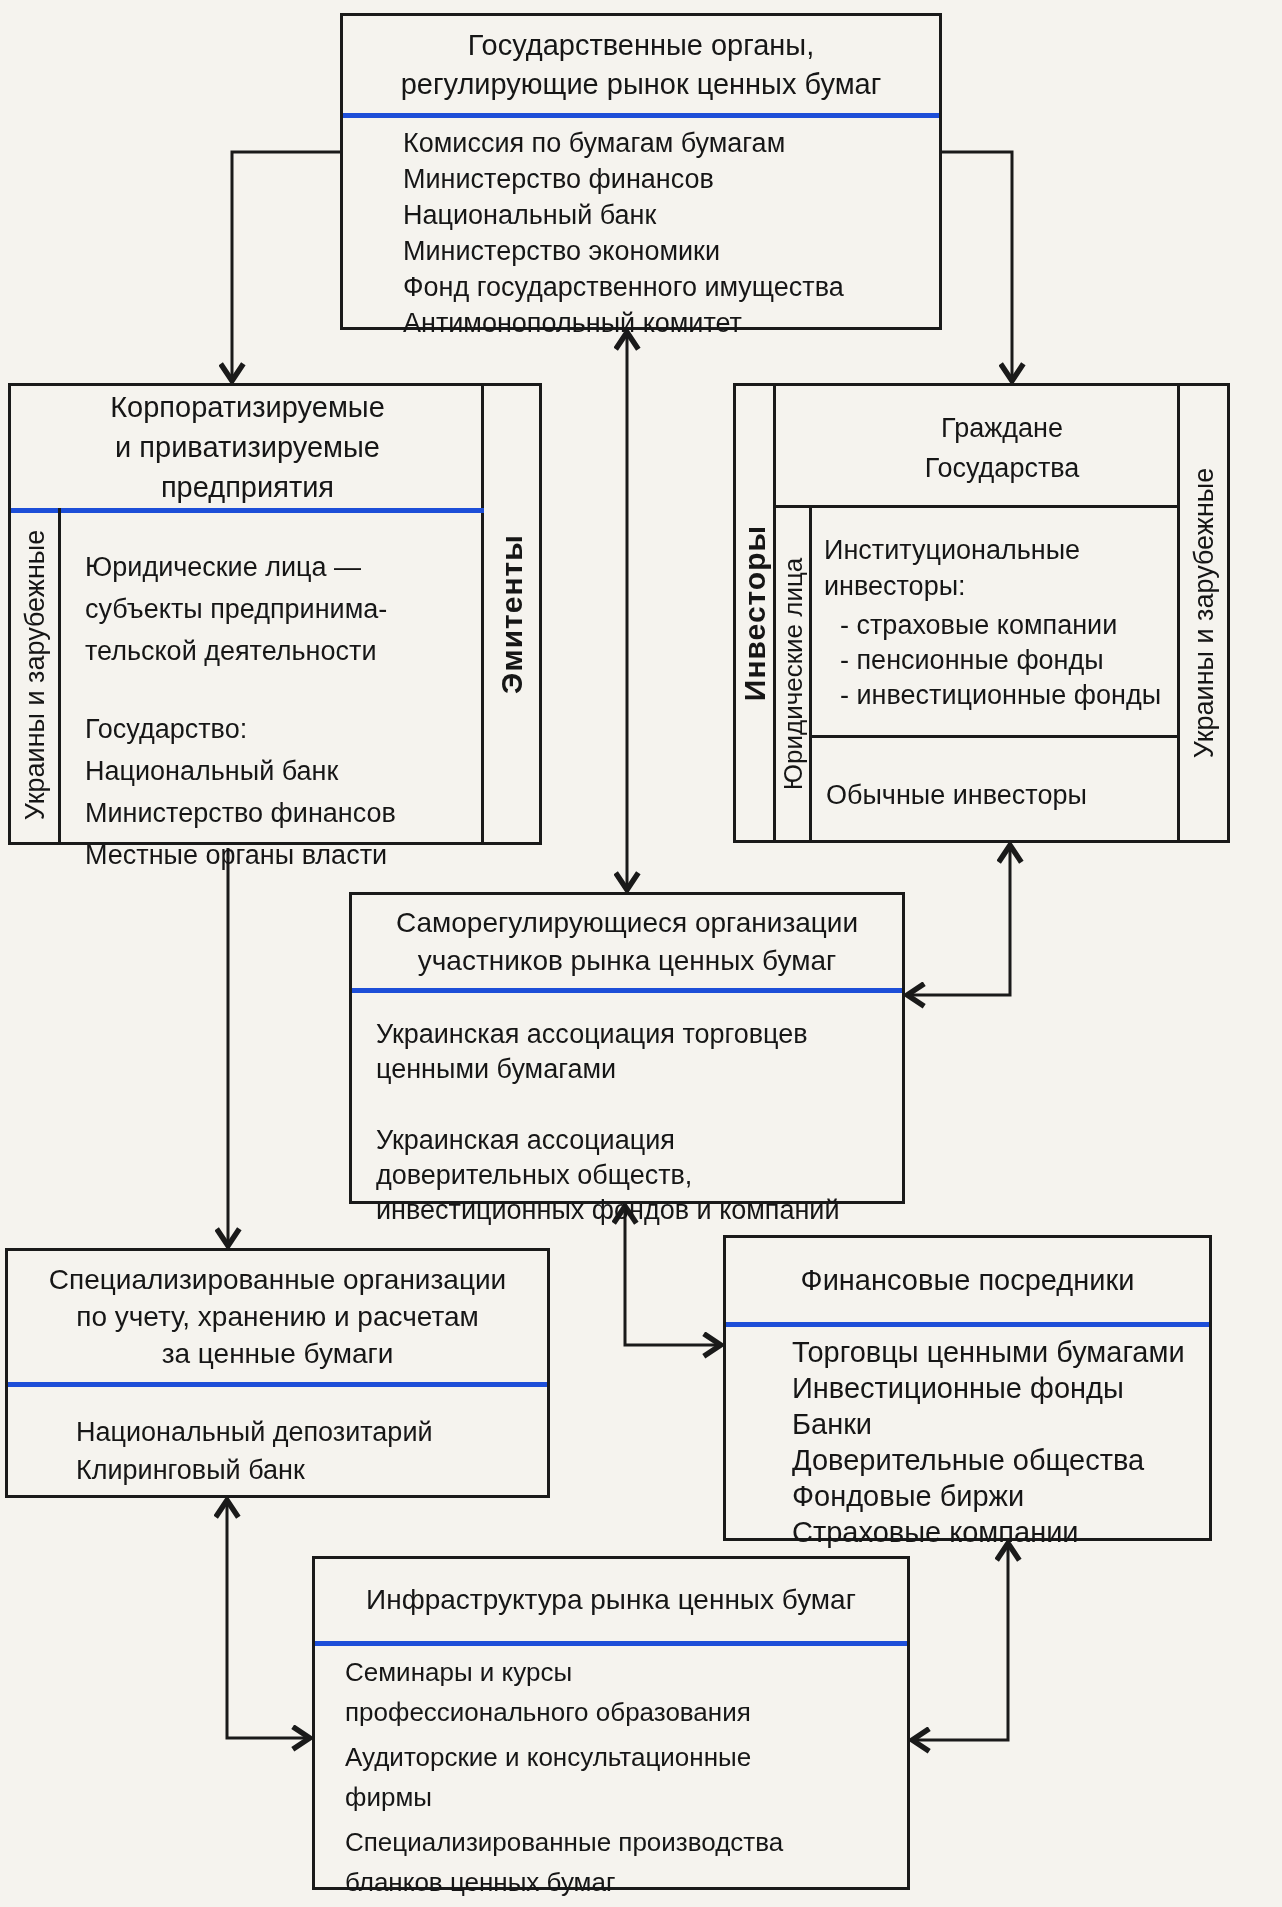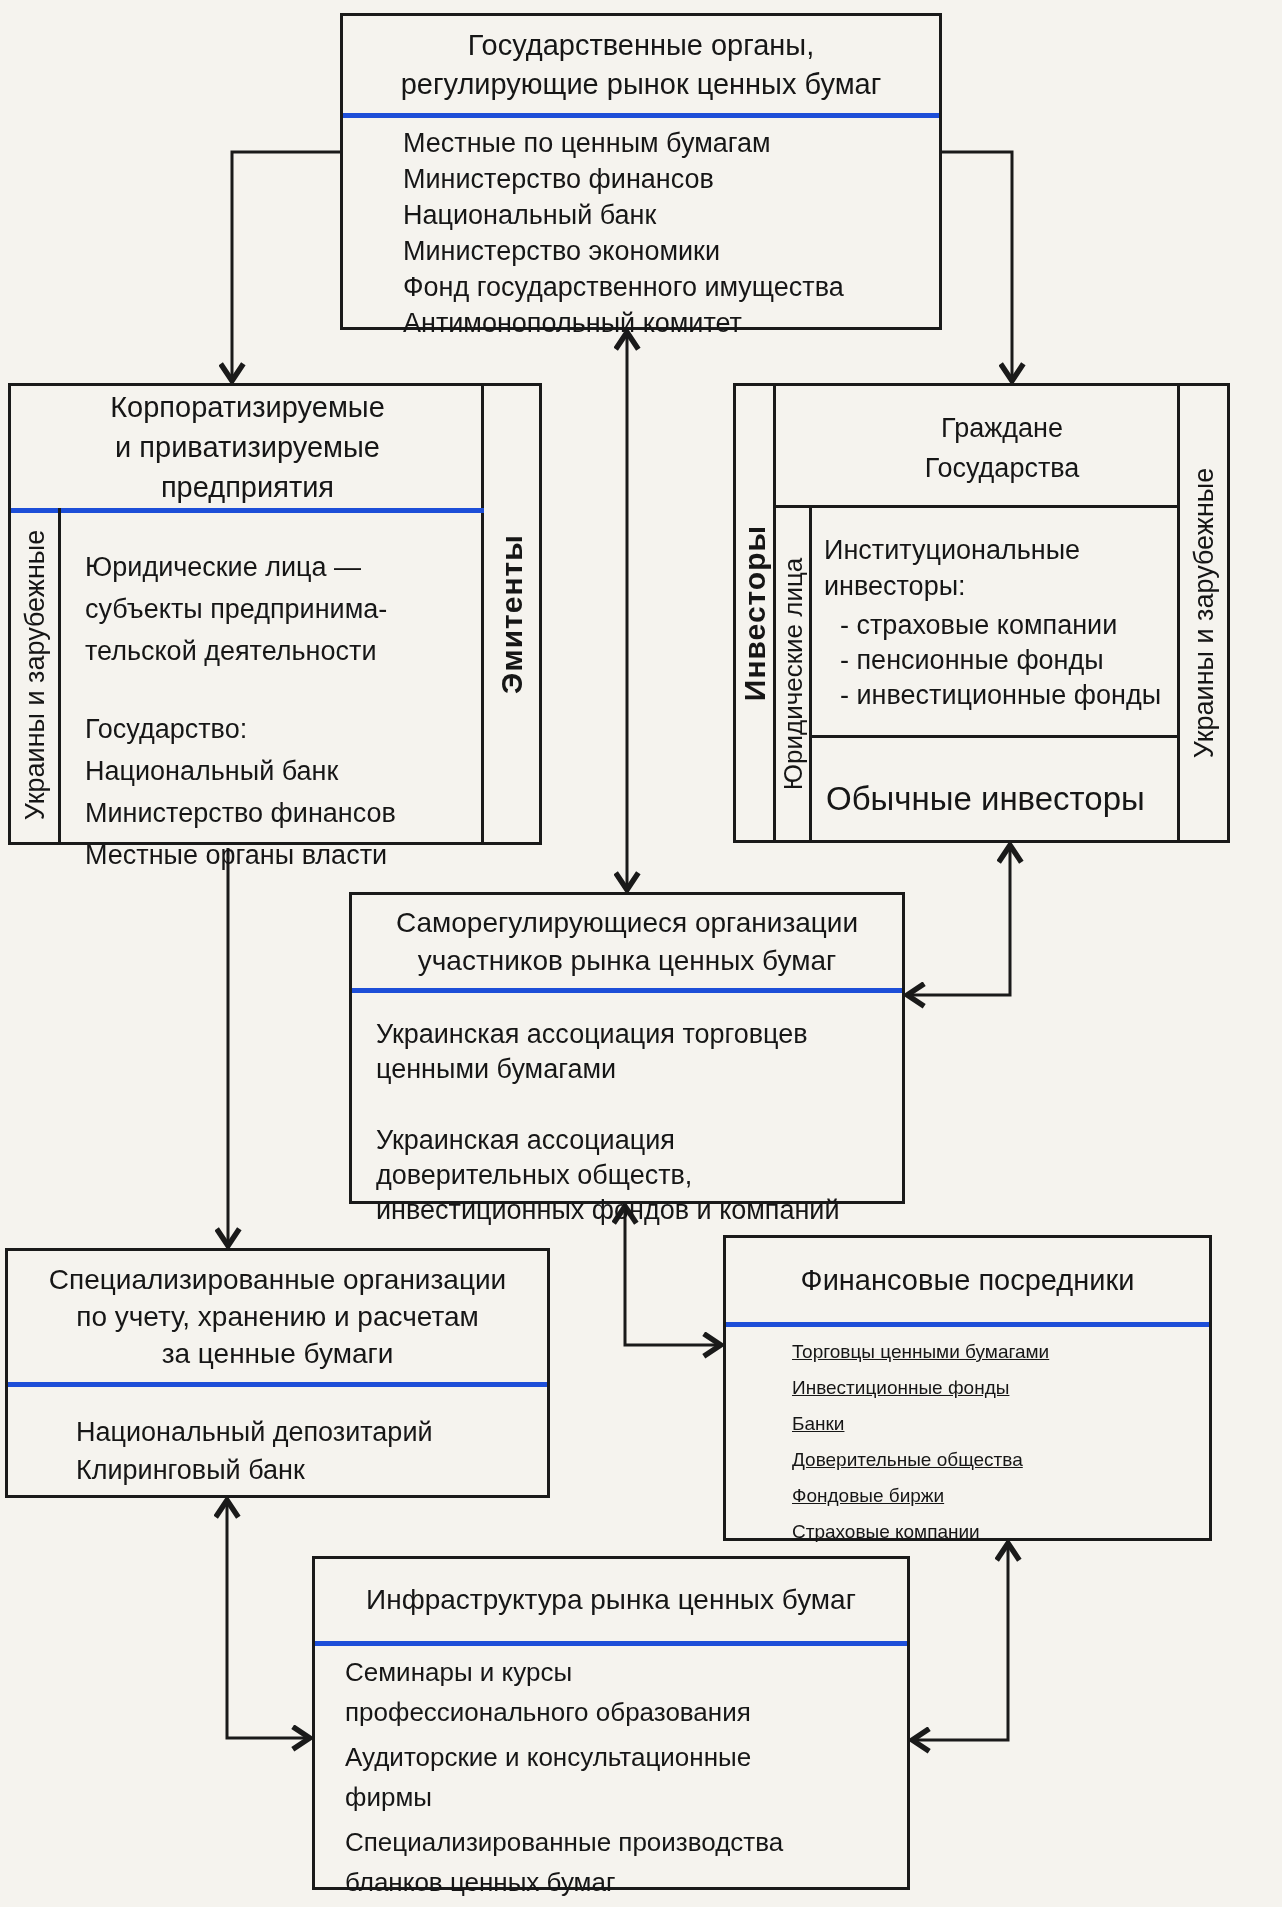--- a/index.html
+++ b/index.html
@@ -51,40 +51,40 @@
   #box-issuers .body .blk2 { margin-top:36px; }
 
   
   #box-investors { left:733px; top:383px; width:497px; height:460px; }
   #box-investors .role-strip { left:0; top:0; bottom:0; width:40px; border-right:3px solid #1a1a1a; }
   #box-investors .origin-strip { right:0; top:0; bottom:0; width:50px; border-left:3px solid #1a1a1a; }
   #box-investors .top-sect { left:40px; top:0; width:404px; height:122px; border-bottom:3px solid #1a1a1a; padding:22px 0 0 48px; font-size:27px; line-height:40px;text-align:center; }
   #box-investors .legal-strip { left:40px; top:122px; bottom:0; width:36px; border-right:3px solid #1a1a1a; }
   #box-investors .inst-sect { left:76px; top:122px; width:368px; height:230px; border-bottom:3px solid #1a1a1a; padding:24px 0 0 12px; font-size:27px; line-height:36px; }
   #box-investors .inst-sect .dash-items { padding-left:16px; margin-top:4px; line-height:35px; }
-  #box-investors .ord-sect { left:76px; top:352px; width:372px; bottom:0; padding:42px 0 16px 14px; font-size:33px; }
+  #box-investors .ord-sect { left:76px; top:352px; width:372px; bottom:0; padding:42px 0 16px 14px; font-size:27px; }
   .vlabel.role { font-size:30px; font-weight:bold; letter-spacing:1px; }
   .vlabel.origin { font-size:27px; }
   .vlabel.legal { font-size:26px; }
 
   
   #box-selfreg { left:349px; top:892px; width:556px; height:312px; }
   #box-selfreg .hdr { position:absolute; left:0; top:0; right:0; height:93px; font-size:28px; line-height:38px; }
   #box-selfreg .body { position:absolute; left:0; top:96px; right:0; bottom:0; padding:26px 0 0 24px; font-size:27px; line-height:35px; }
   #box-selfreg .body .blk2 { margin-top:36px; }
 
   
   #box-depo { left:5px; top:1248px; width:545px; height:250px; }
   #box-depo .hdr { position:absolute; left:0; top:0; right:0; height:131px; font-size:28px; line-height:37px; }
   #box-depo .body { position:absolute; left:0; top:134px; right:0; bottom:0; padding:28px 0 0 68px; font-size:27px; line-height:38px; }
 
   
   #box-fin { left:723px; top:1235px; width:489px; height:306px; }
   #box-fin .hdr { position:absolute; left:0; top:0; right:0; height:84px; font-size:29px; }
-  #box-fin .body { position:absolute; left:0; top:87px; right:0; bottom:0; padding:9px 0 0 66px; font-size:19px; line-height:36px;text-decoration:underline; }
+  #box-fin .body { position:absolute; left:0; top:87px; right:0; bottom:0; padding:9px 0 0 66px; font-size:29px; line-height:36px; }
 
   
   #box-infra { left:312px; top:1556px; width:598px; height:334px; }
   #box-infra .hdr { position:absolute; left:0; top:0; right:0; height:82px; font-size:28px; }
   #box-infra .body { position:absolute; left:0; top:85px; right:0; bottom:0; padding:8px 0 0 30px; font-size:26px; line-height:40px; }
   #box-infra .body .item { margin-bottom:5px; }
 </style>
 </head>
 <body>
 
@@ -103,21 +103,21 @@
     <polyline points="228,848 228,1245" fill="none" stroke="#1a1a1a" stroke-width="3" marker-end="url(#arr)"></polyline>
     <polyline points="625,1207 625,1345 720,1345" fill="none" stroke="#1a1a1a" stroke-width="3" marker-start="url(#arr)" marker-end="url(#arr)"></polyline>
     <polyline points="227,1501 227,1738 309,1738" fill="none" stroke="#1a1a1a" stroke-width="3" marker-start="url(#arr)" marker-end="url(#arr)"></polyline>
     <polyline points="1008,1544 1008,1740 913,1740" fill="none" stroke="#1a1a1a" stroke-width="3" marker-start="url(#arr)" marker-end="url(#arr)"></polyline>
   </svg>
 
   <div class="box" id="box-state">
     <div class="hdr">Государственные органы,
 регулирующие рынок ценных бумаг</div>
     <div class="body">
-      <div>Местные по ценным бумагам</div>
+      <div>Комиссия по бумагам бумагам</div>
       <div>Министерство финансов</div>
       <div>Национальный банк</div>
       <div>Министерство экономики</div>
       <div>Фонд государственного имущества</div>
       <div>Антимонопольный комитет</div>
     </div>
   </div>
 
   <div class="box" id="box-issuers">
     <div class="vstrip role-strip">

